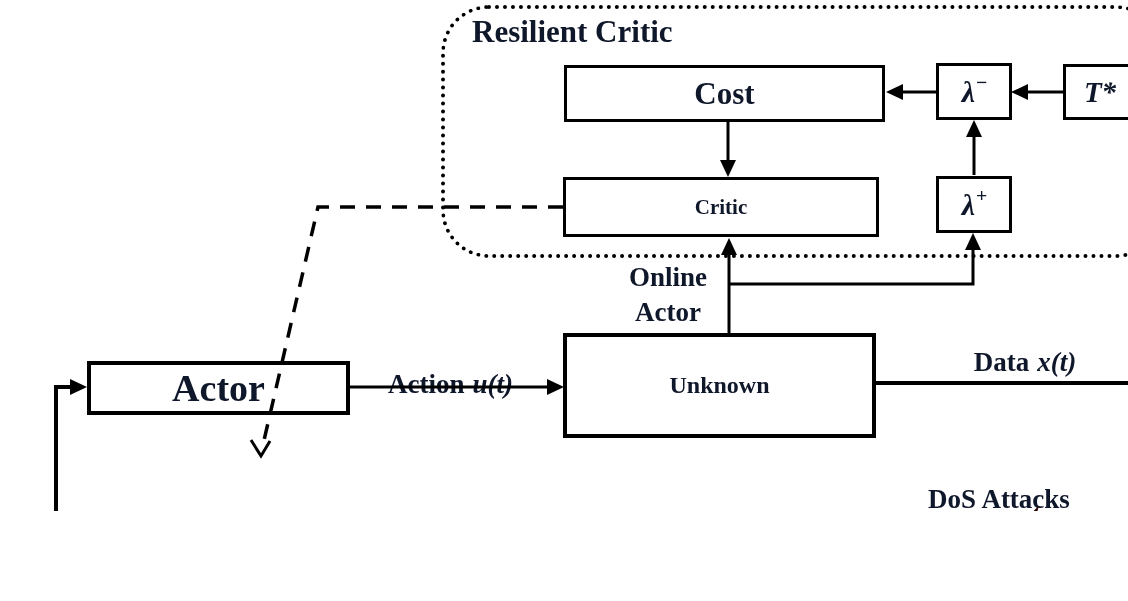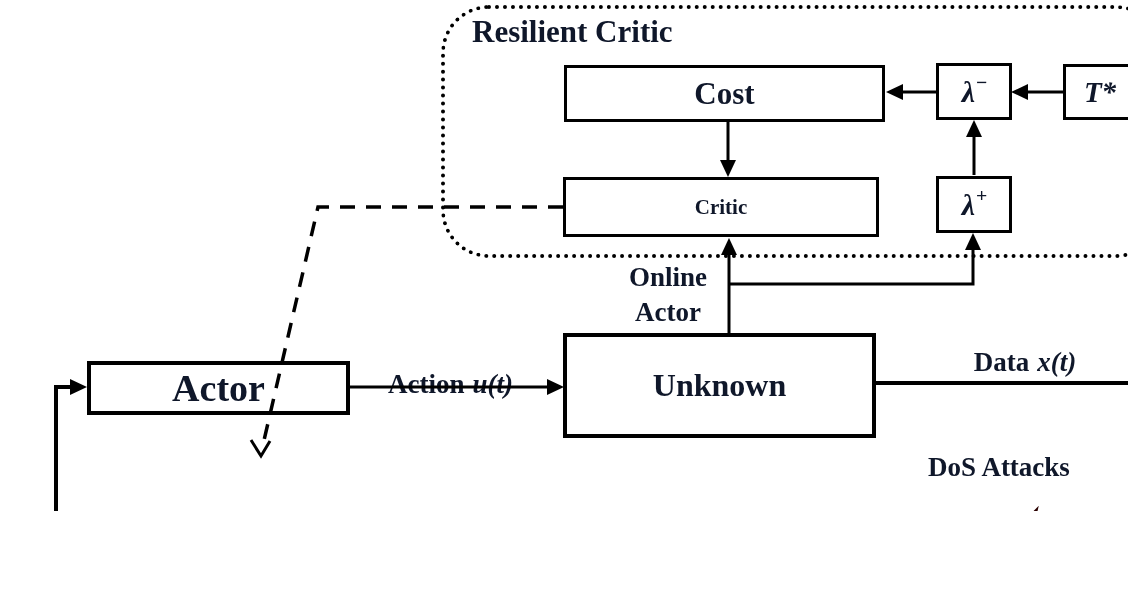--- a/index.html
+++ b/index.html
@@ -44,37 +44,37 @@
     z-index: 2;
     text-align: center;
   }
   .b-cost   { left: 516px; top: 65px;  width: 321px; height: 57px; font-size: 31px; }
   .b-critic { left: 515px; top: 177px; width: 316px; height: 60px; font-size: 21px; }
   .b-lminus { left: 888px; top: 63px;  width: 76px;  height: 57px; font-size: 30px; }
   .b-tstar  { left: 1015px; top: 64px; width: 74px;  height: 56px; font-size: 29px; font-style: italic; }
   .b-lplus  { left: 888px; top: 176px; width: 76px;  height: 57px; font-size: 30px; }
   .b-actor  { left: 39px;  top: 361px; width: 263px; height: 54px; border-width: 4px; font-size: 38px; }
   .b-env    { left: 515px; top: 333px; width: 313px; height: 105px; border-width: 4px;
-              font-size: 32px; flex-direction: row; line-height: 1.22; justify-content: center; }
+              font-size: 24px; flex-direction: row; line-height: 1.22; justify-content: center; }
   .lambda-base { font-style: italic; }
   .lambda-sup  { font-size: 0.66em; font-weight: bold; position: relative; top: -0.45em; left: 1px; font-style: normal; }
   
   .edge-label {
     position: absolute;
     font-weight: bold;
     font-size: 27px;
     z-index: 2;
     text-align: center;
     white-space: nowrap;
   }
   .edge-label .math { font-style: italic; margin-left: 8px; }
   .lbl-action { left: 295px; top: 369px; width: 215px; }
   .lbl-state  { left: 877px; top: 347px; width: 200px; }
   .lbl-online { left: 561px; top: 260px; width: 118px; line-height: 1.3; }
-  .lbl-dos    { left: 848px; top: 452px; width: 206px; text-align: center; }
+  .lbl-dos    { left: 848px; top: 484px; width: 206px; text-align: center; }
   
   svg.overlay {
     position: absolute;
     left: 0; top: 0;
     width: 1128px; height: 601px;
     z-index: 3;
     pointer-events: none;
   }
 </style>
 </head>

